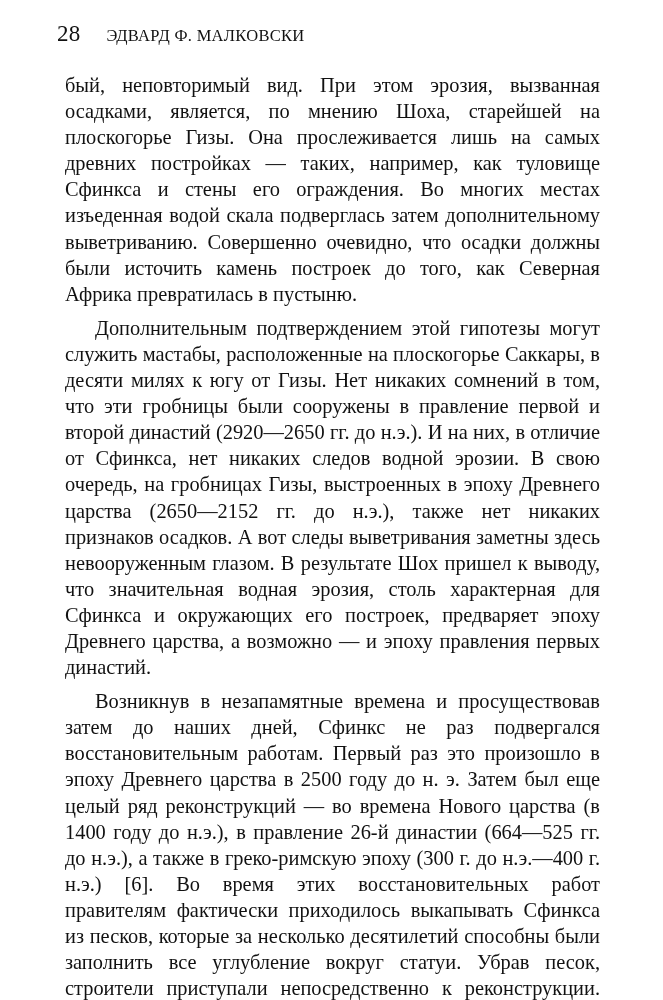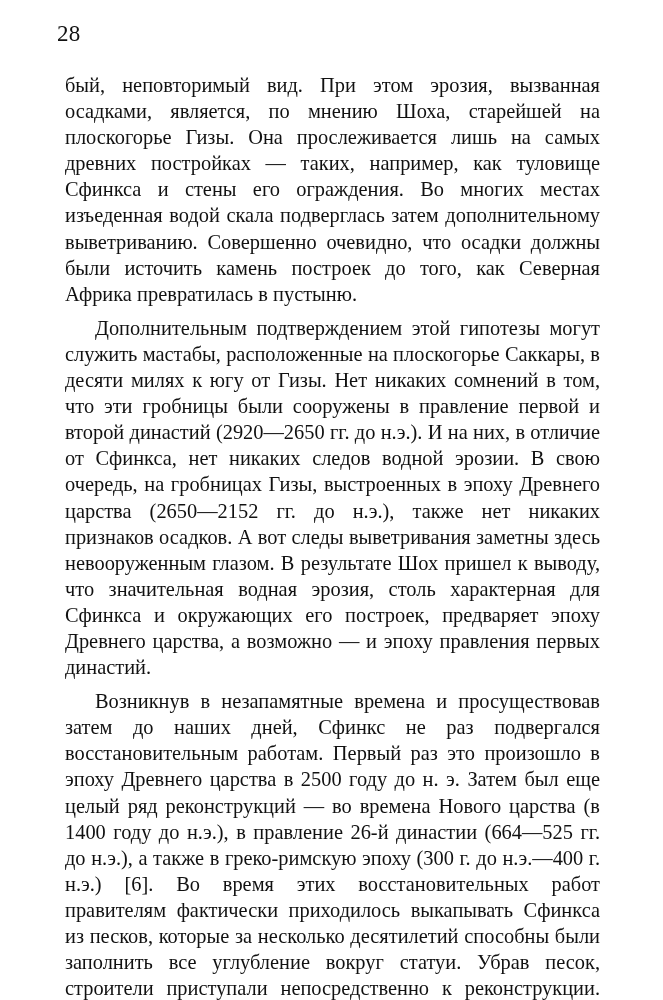--- a/index.html
+++ b/index.html
@@ -65,20 +65,21 @@
     text-indent: 0;
   }
 </style>
 </head>
 <body>
 
 <div class="page">
 
   <div class="running-head">
     <span class="folio">28</span>
+    <span class="author-head">Эдвард Ф. Малковски</span>
   </div>
 
   <div class="textblock">
     <p class="body-par first">бый, неповторимый вид. При этом эрозия, вызванная осадками, является, по мнению Шоха, старейшей на плоскогорье Гизы. Она прослеживается лишь на самых древних постройках — таких, например, как туловище Сфинкса и стены его ограждения. Во многих местах изъеденная водой скала подверглась затем дополнительному выветриванию. Совершенно очевидно, что осадки должны были источить камень построек до того, как Северная Африка превратилась в пустыню.</p>
     <p class="body-par">Дополнительным подтверждением этой гипотезы могут служить мастабы, расположенные на плоскогорье Саккары, в десяти милях к югу от Гизы. Нет никаких сомнений в том, что эти гробницы были сооружены в правление первой и второй династий (2920—2650 гг. до н.э.). И на них, в отличие от Сфинкса, нет никаких следов водной эрозии. В свою очередь, на гробницах Гизы, выстроенных в эпоху Древнего царства (2650—2152 гг. до н.э.), также нет никаких признаков осадков. А вот следы выветривания заметны здесь невооруженным глазом. В результате Шох пришел к выводу, что значительная водная эрозия, столь характерная для Сфинкса и окружающих его построек, предваряет эпоху Древнего царства, а возможно — и эпоху правления первых династий.</p>
     <p class="body-par">Возникнув в незапамятные времена и просуществовав затем до наших дней, Сфинкс не раз подвергался восстановительным работам. Первый раз это произошло в эпоху Древнего царства в 2500 году до н. э. Затем был еще целый ряд реконструкций — во времена Нового царства (в 1400 году до н.э.), в правление 26-й династии (664—525 гг. до н.э.), а также в греко-римскую эпоху (300 г. до н.э.—400 г. н.э.) [6]. Во время этих восстановительных работ правителям фактически приходилось выкапывать Сфинкса из песков, которые за несколько десятилетий способны были заполнить все углубление вокруг статуи. Убрав песок, строители приступали непосредственно к реконструкции. Источенное непогодой туловище облицовывали известняковыми блоками, желая придать статуе первоначальный вид. По мнению Шоха, первая реконструкция</p>
   </div>
 
 </div>
 

